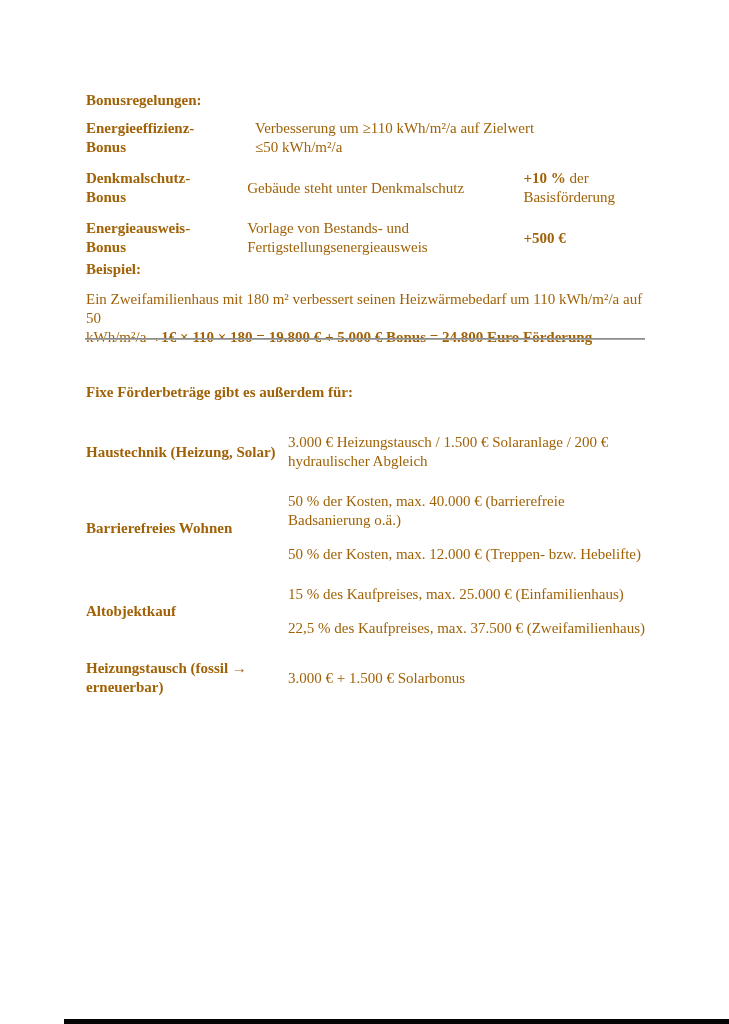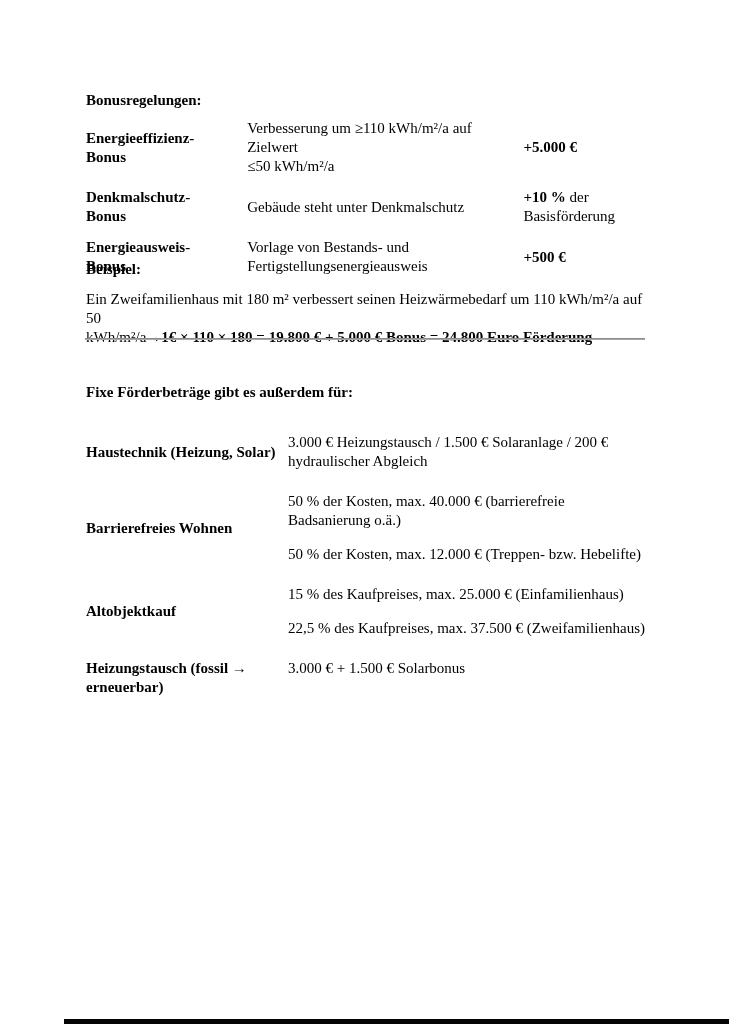--- a/index.html
+++ b/index.html
@@ -2,21 +2,21 @@
 <html><head>
 <meta charset="utf-8">
 <style>
   html, body { margin: 0; padding: 0; }
   .page {
     position: relative;
     width: 729px;
     height: 1024px;
     background: #ffffff;
     font-family: "Liberation Serif", "DejaVu Serif", serif;
-    color: #000000;
+    color: #a16207;
     font-size: 15px;
     line-height: 19px;
     overflow: hidden;
   }
   .bold { font-weight: bold; }
 
   
   .bonus-heading {
     position: absolute; left: 86px; top: 91px;
     font-weight: bold;
@@ -42,21 +42,21 @@
   }
 
   
   .fixed-heading {
     position: absolute; left: 86px; top: 383px;
     font-weight: bold;
   }
   .fixed-table { position: absolute; left: 86px; top: 433px; width: 560px; }
   .f-row { display: flex; align-items: stretch; margin-bottom: 21px; }
   .f-label { width: 202px; font-weight: bold; display: flex; flex-direction: column; justify-content: center; }
-  .f-desc  { width: 358px; display: flex; flex-direction: column; justify-content: flex-start; }
+  .f-desc  { width: 358px; display: flex; flex-direction: column; justify-content: center; }
   .f-desc p { margin: 0; }
   .f-desc p + p { margin-top: 15px; }
 
   
   .bottom-bar {
     position: absolute; left: 64px; right: 0; bottom: 0; height: 5px;
     background: #050505;
   }
 </style>
 </head>
@@ -69,23 +69,20 @@
   <div class="bonus-table">
 
     <div class="b-row">
       <div class="b-label">
         <div>Energieeffizienz-</div>
         <div>Bonus</div>
       </div>
       <div class="b-desc">
         <div>Verbesserung um ≥110 kWh/m²/a auf Zielwert</div>
         <div>≤50 kWh/m²/a</div>
-      </div>
-      <div class="b-amount">
-        <div class="amt">+5.000 €</div>
       </div>
     </div>
 
     <div class="b-row">
       <div class="b-label">
         <div>Denkmalschutz-</div>
         <div>Bonus</div>
       </div>
       <div class="b-desc">
         <div>Gebäude steht unter Denkmalschutz</div>

